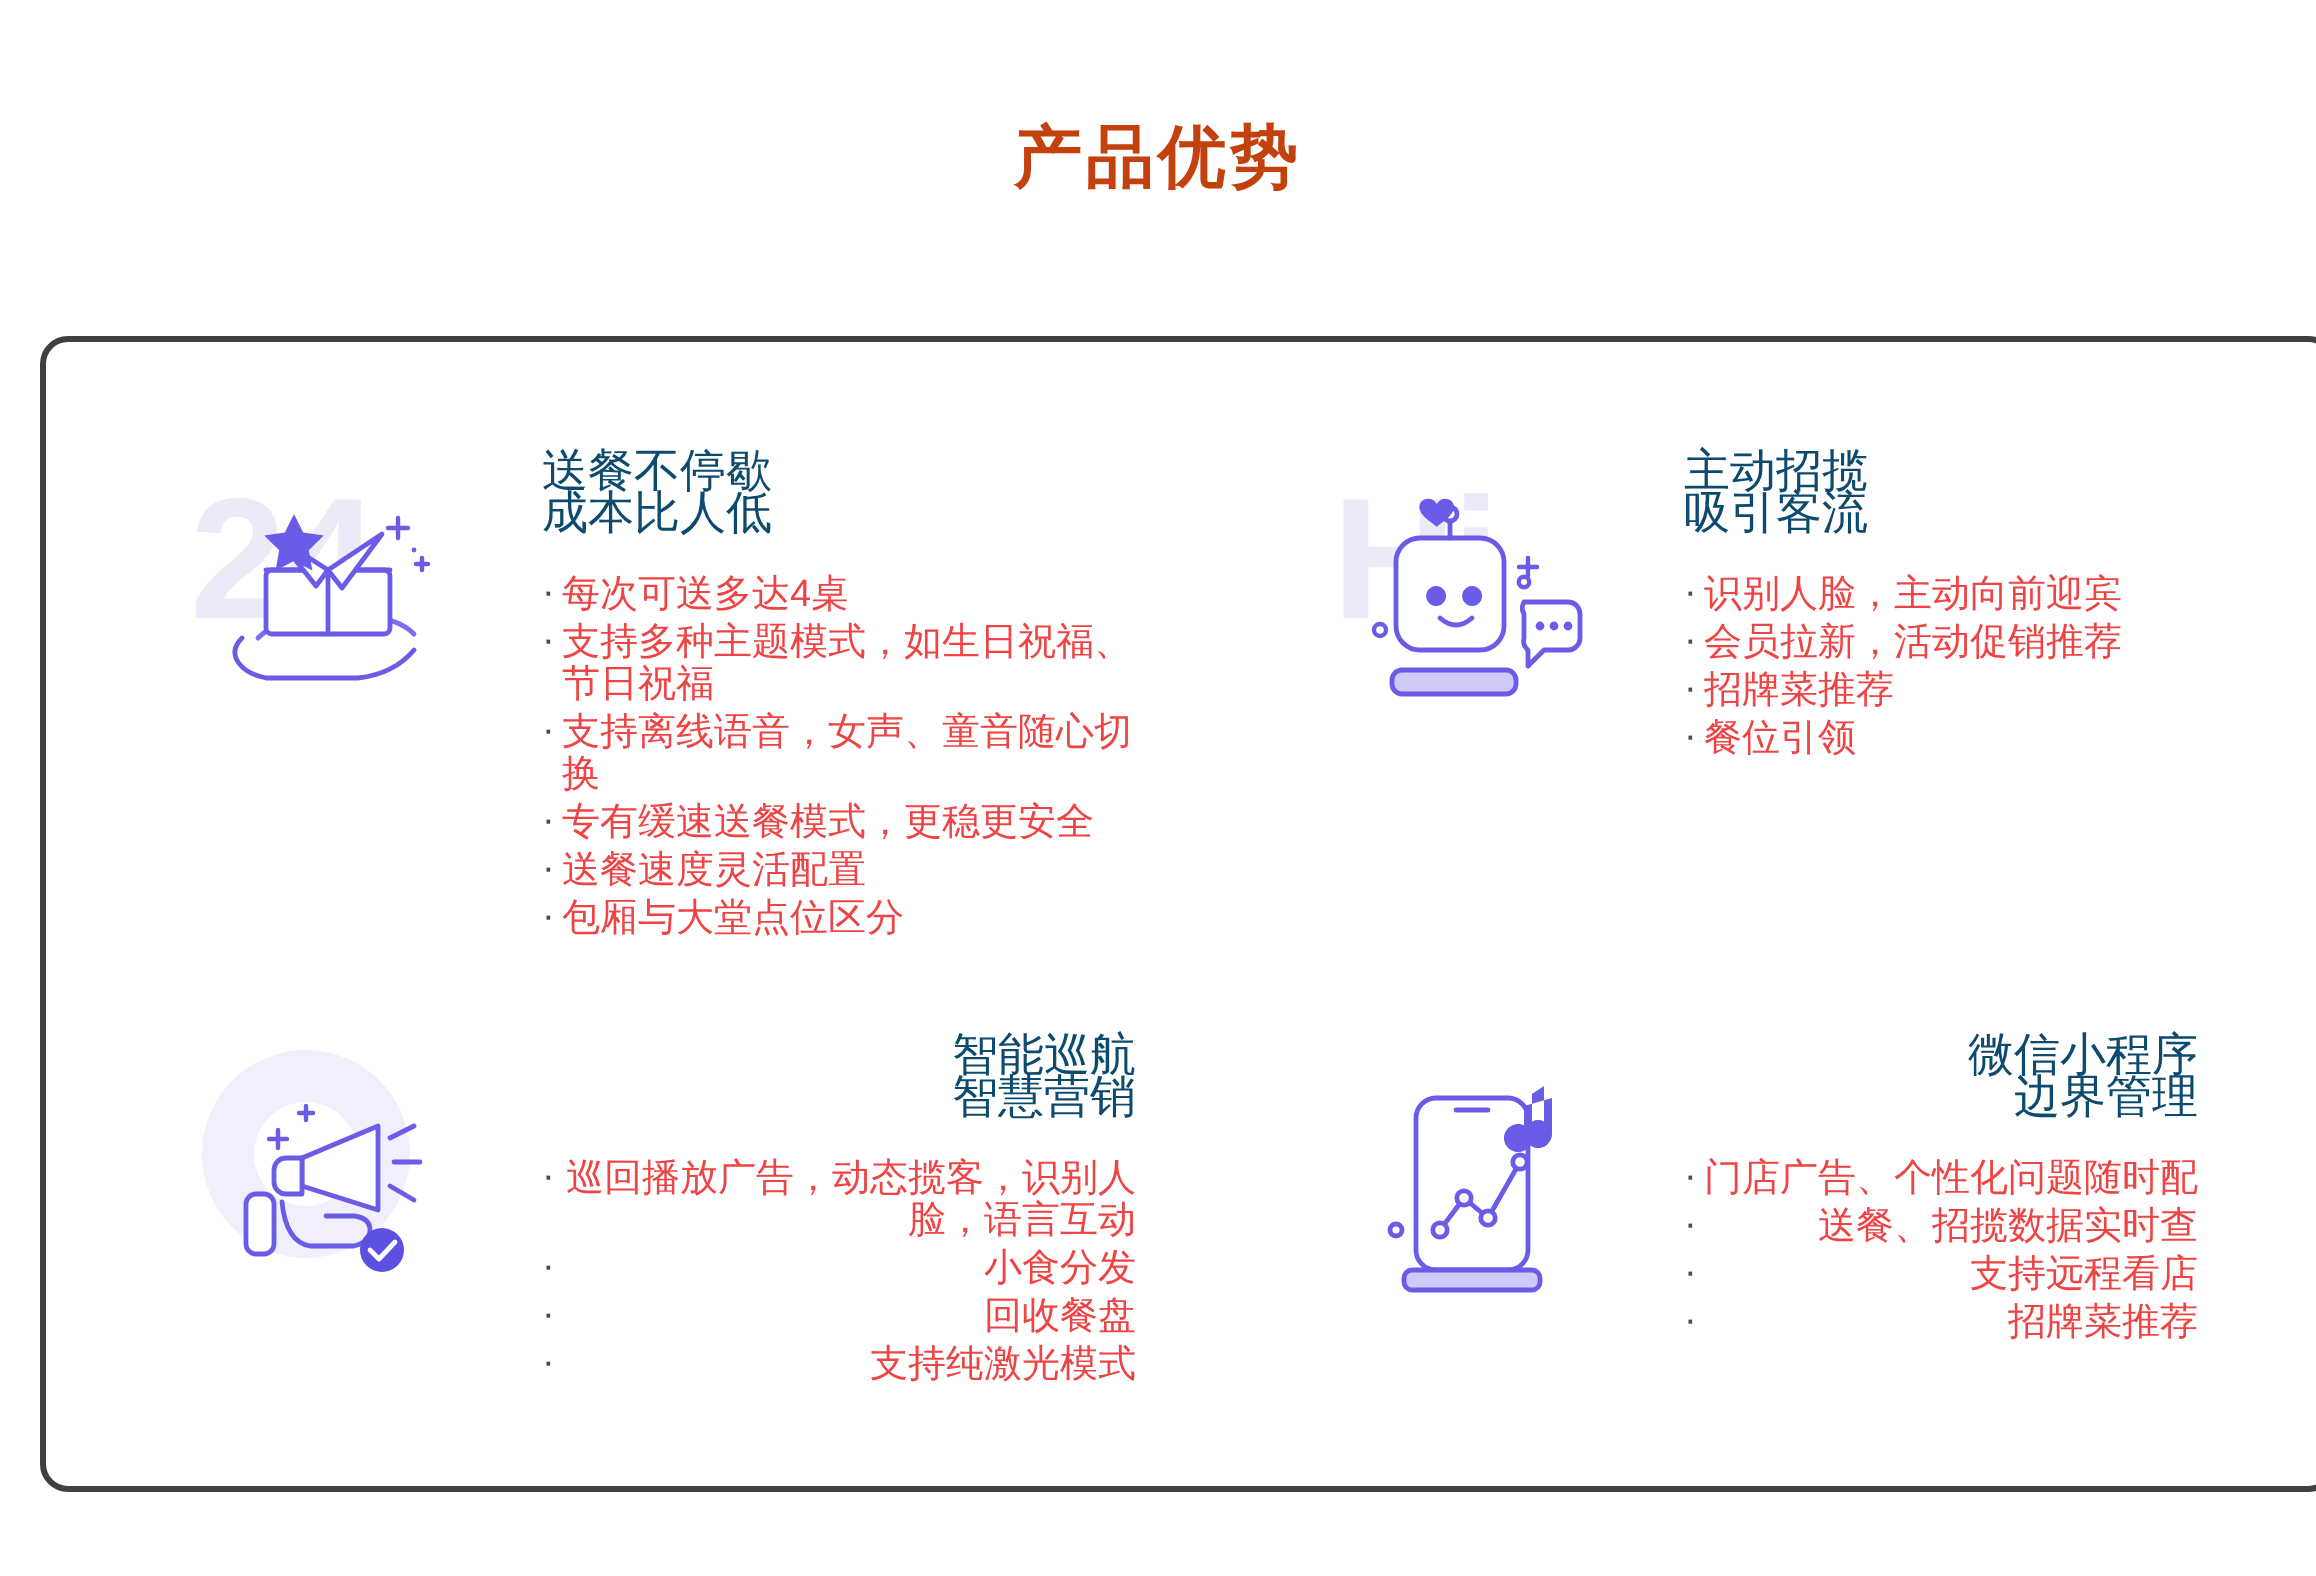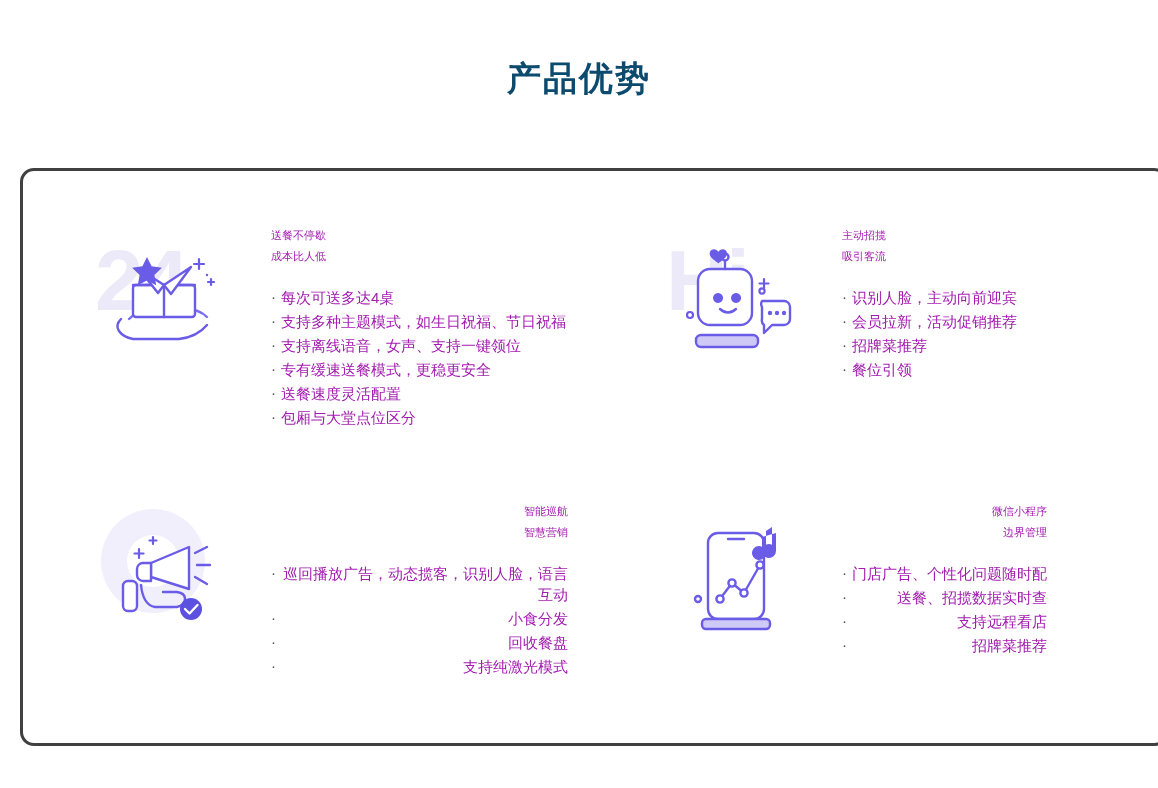--- a/index.html
+++ b/index.html
@@ -16,21 +16,21 @@
   }
   .page {
     position: relative;
     width: 1158px;
     height: 788px;
   }
   .page-title {
     text-align: center;
     font-size: 34px;
     font-weight: bold;
-    color: #0c4a6e;
+    color: #c2410c;
     letter-spacing: 2px;
     margin: 0;
     padding-top: 56px;
   }
   .panel {
     position: absolute;
     left: 20px;
     top: 168px;
     width: 1148px;
     height: 578px;
@@ -100,37 +100,37 @@
   .svg-wrap {
     position: absolute;
     left: 0;
     top: 0;
   }
   .txt {
     padding-top: 2px;
     min-width: 0;
   }
   .h {
-    font-size: 11px;
+    font-size: 23px;
     line-height: 21px;
-    color: #a21caf;
+    color: #0c4a6e;
     font-weight: 400;
     margin: 0 0 20px 0;
     white-space: pre-line;
   }
   .bullets {
     list-style: none;
     margin: 0;
     padding: 0;
   }
   .bullets li {
     position: relative;
-    font-size: 15px;
+    font-size: 19px;
     line-height: 21px;
-    color: #a21caf;
+    color: #ef4444;
     padding-left: 10px;
     margin-bottom: 3px;
   }
   .bullets li::before {
     content: "·";
     position: absolute;
     left: 0;
     top: -1px;
     color: #4a4a52;
   }
@@ -171,21 +171,21 @@
               </g>
             </svg>
           </div>
         </div>
         <div class="txt">
           <div class="h">送餐不停歇
 成本比人低</div>
           <ul class="bullets">
             <li>每次可送多达4桌</li>
             <li>支持多种主题模式，如生日祝福、节日祝福</li>
-            <li>支持离线语音，女声、支持一键领位</li>
+            <li>支持离线语音，女声、童音随心切换</li>
             <li>专有缓速送餐模式，更稳更安全</li>
             <li>送餐速度灵活配置</li>
             <li>包厢与大堂点位区分</li>
           </ul>
         </div>
       </div>
 
       <div class="cell">
         <div class="illus">
           <div class="ghost">Hi</div>

